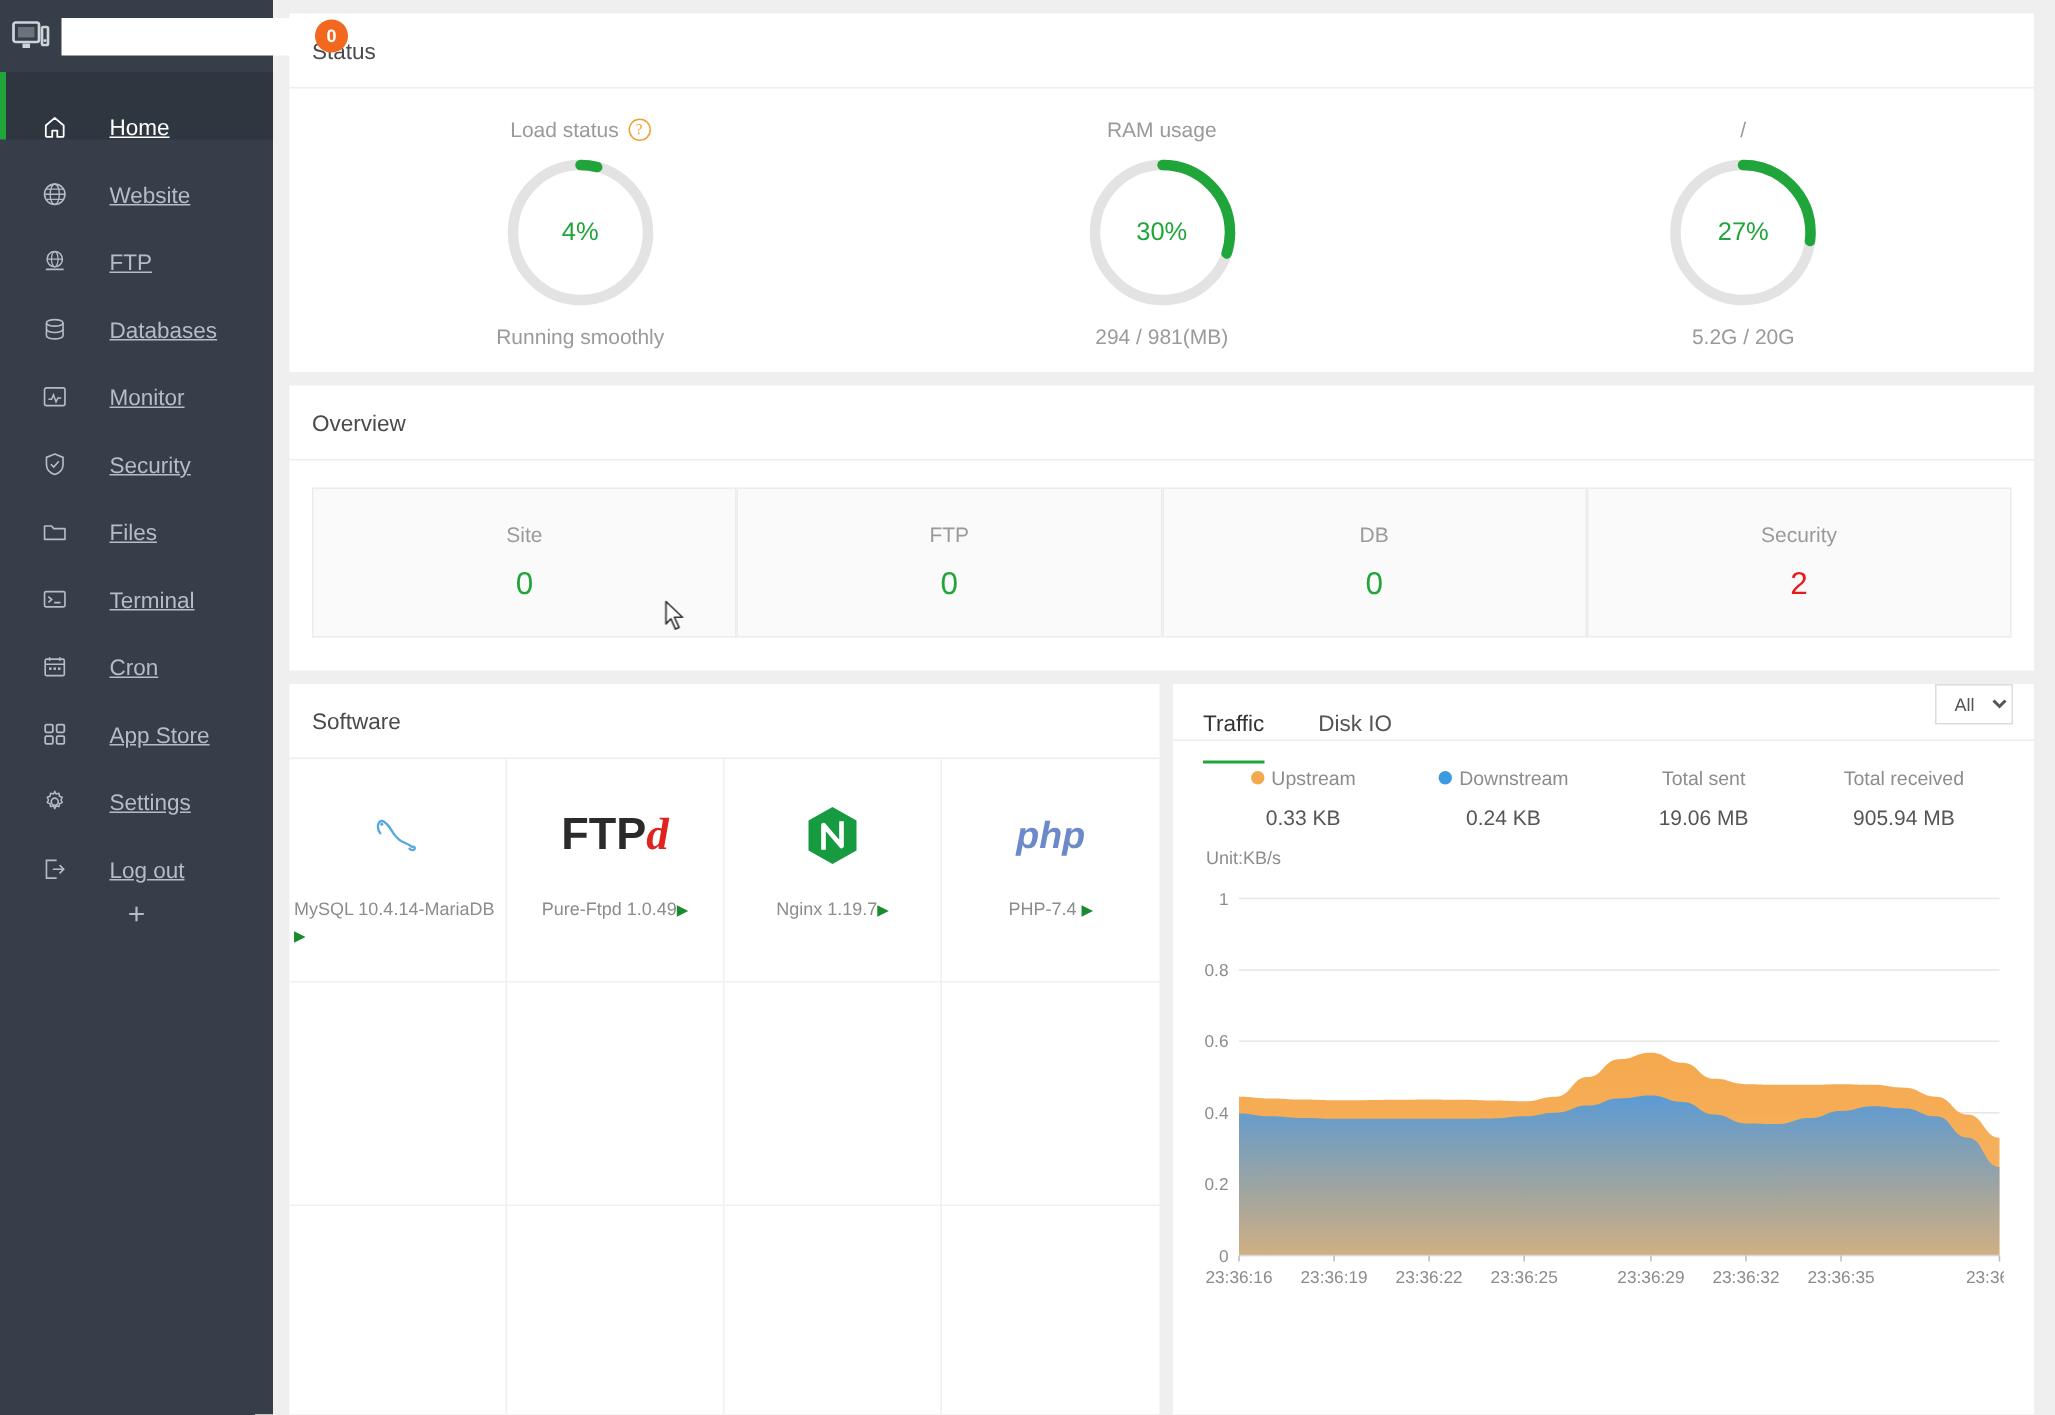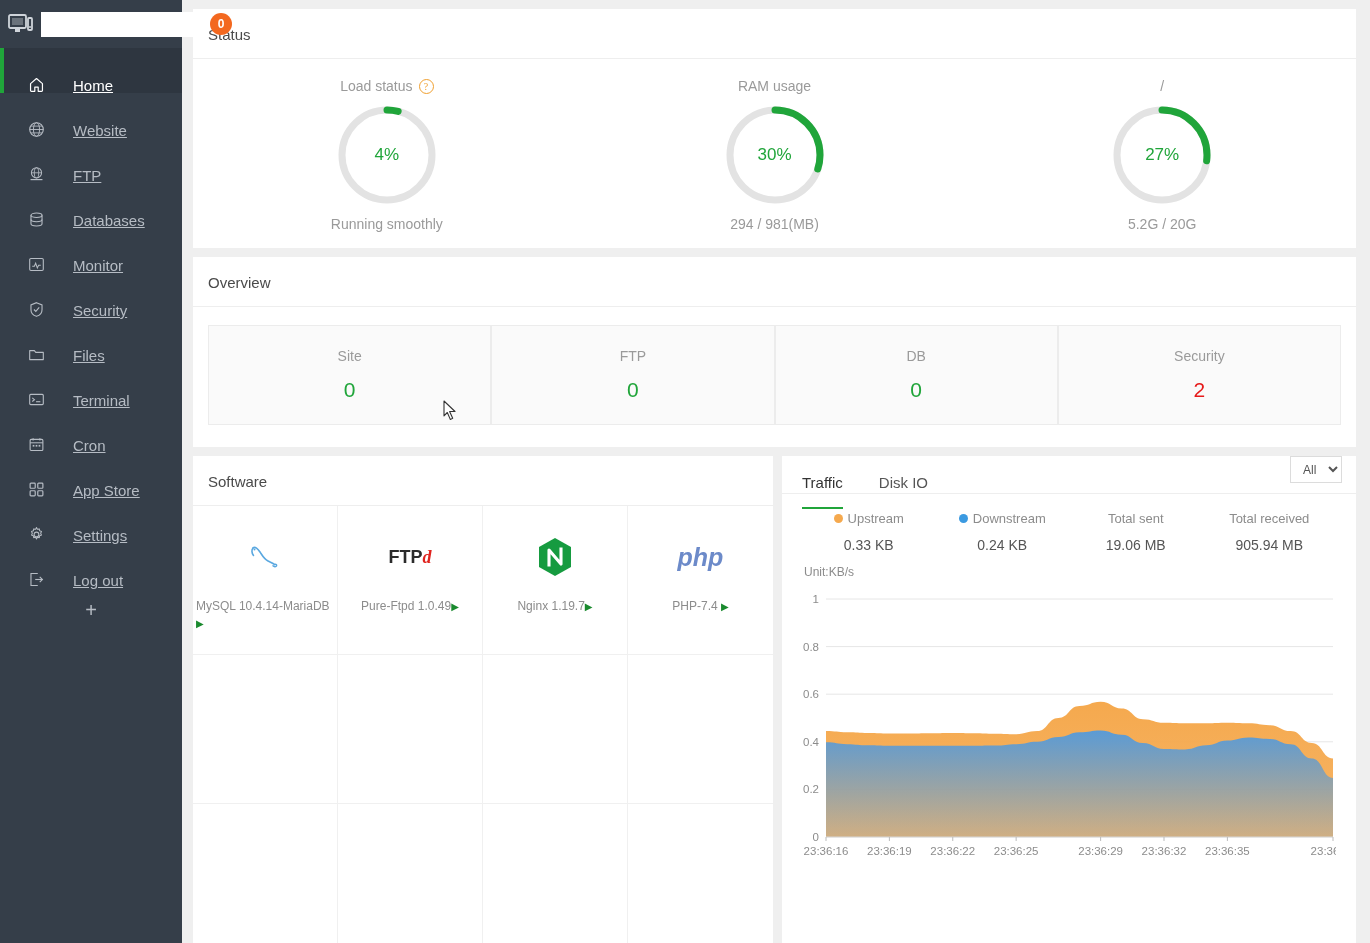--- a/index.html
+++ b/index.html
@@ -379,21 +379,21 @@
                 <circle cx="11.5" cy="11.5" r="1" fill="#5aa8e0"></circle>
               </svg>
             </span>
             <span class="sw-name">
               <span>MySQL 10.4.14-MariaDB</span> <span class="play">▶</span>
             </span>
           </div>
 
           <div class="sw-cell">
             <span class="sw-logo">
-              <span style="font-size:18px;font-weight:bold;color:#2b2b2b;font-family:'Liberation Sans',sans-serif;">FTP<span style="color:#e0231e;font-family:'Liberation Serif',serif;font-style:italic;">d</span></span>
+              <span style="font-size:30px;font-weight:bold;color:#2b2b2b;font-family:'Liberation Sans',sans-serif;">FTP<span style="color:#e0231e;font-family:'Liberation Serif',serif;font-style:italic;">d</span></span>
             </span>
             <span class="sw-name">
               <span>Pure-Ftpd 1.0.49</span><span class="play">▶</span>
             </span>
           </div>
 
           <div class="sw-cell">
             <span class="sw-logo">
               <svg width="38" height="42" viewBox="0 0 38 42">
                 <polygon points="19,2 35,11 35,31 19,40 3,31 3,11" fill="#169b40"></polygon>

